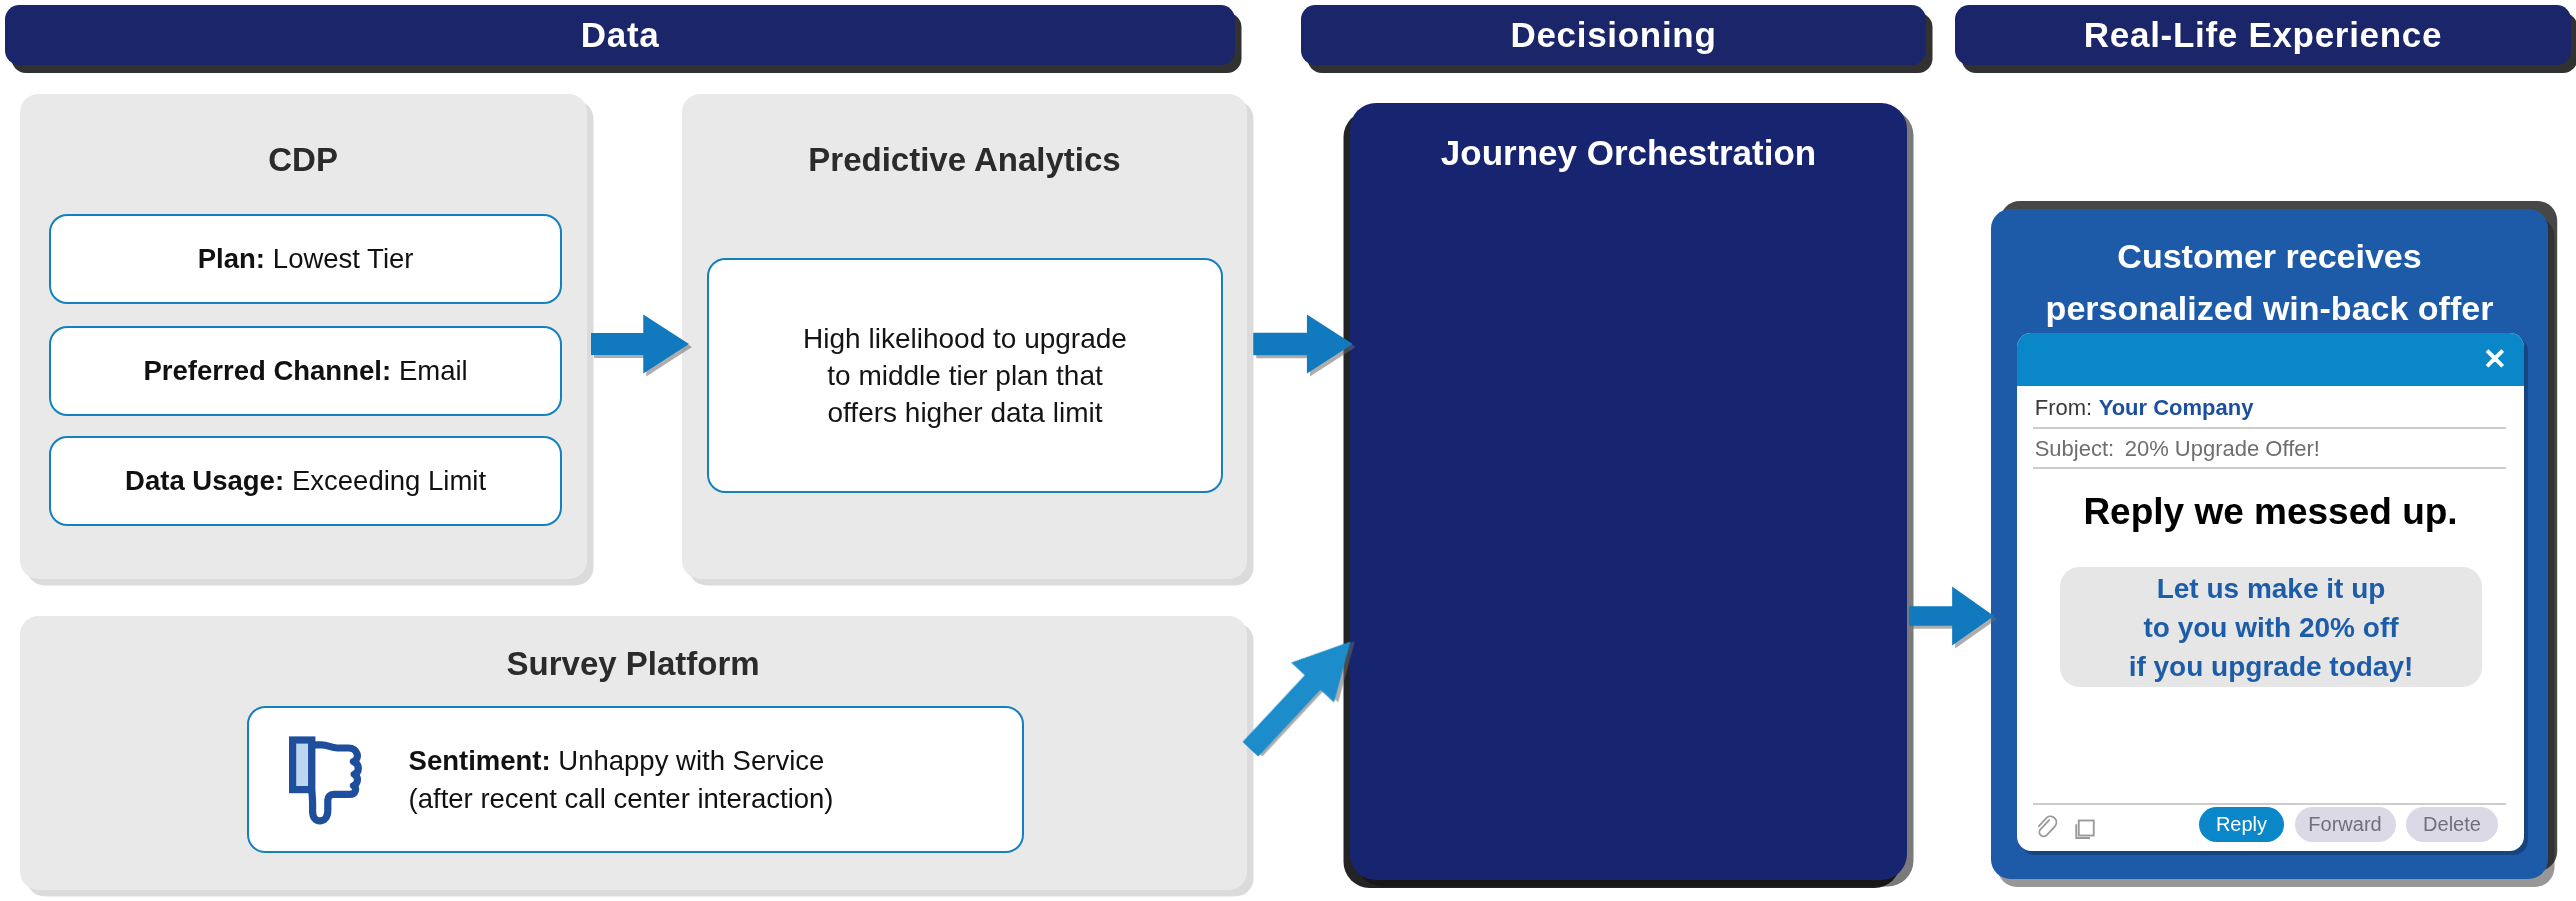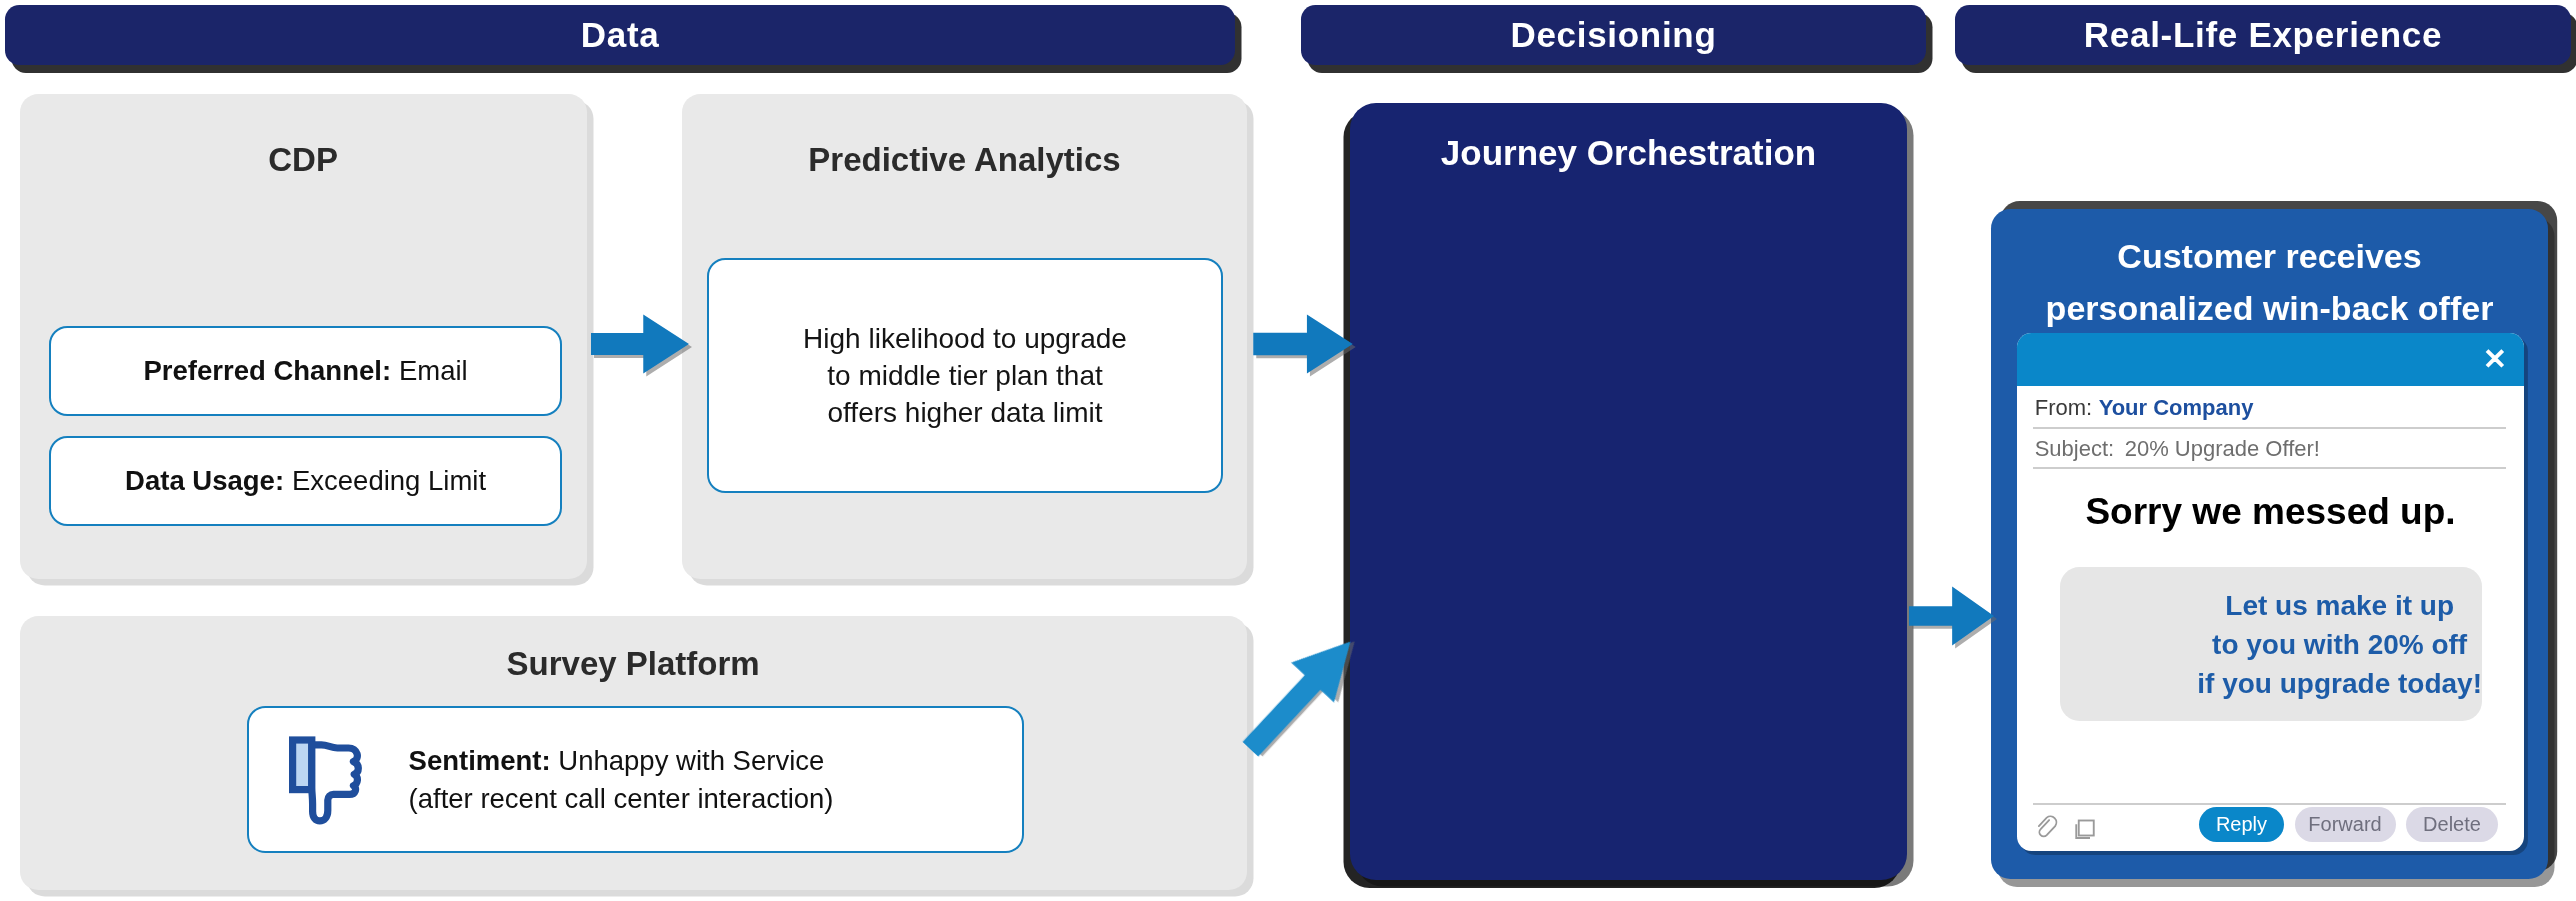--- a/index.html
+++ b/index.html
@@ -68,23 +68,23 @@
     line-height:34px;cursor:default;}
   .email-meta{position:absolute;left:17.7px;font-size:22px;}
   #email-from{top:62px;color:#3A3A3A;}
   #email-from .from-value{color:var(--link-navy);font-weight:700;margin-left:6.5px;}
   #email-subject{top:103px;color:var(--subject-gray);}
   #email-subject .subject-value{margin-left:10.5px;}
   .email-divider{position:absolute;left:16.4px;right:18.3px;height:0;border-top:2px solid #CDCDCD;}
   #divider-1{top:94px;} #divider-2{top:134px;} #divider-3{top:470px;}
   #email-heading{position:absolute;left:0;right:0;top:158px;text-align:center;color:#000;
     font-size:37px;font-weight:700;}
-  #email-offer-box{position:absolute;left:43px;top:234px;width:422px;height:154px;
+  #email-offer-box{position:absolute;left:43px;top:234px;width:422px;height:120px;
     background:var(--email-gray-box);border-radius:19.6px;display:flex;align-items:center;
-    justify-content:flex-end;text-align:center;color:var(--offer-blue);font-size:28px;
+    justify-content:center;text-align:center;color:var(--offer-blue);font-size:28px;
     line-height:39px;font-weight:700;}
   #email-attach-icons{position:absolute;left:14.4px;top:480px;display:flex;gap:9.2px;align-items:center;}
   #email-actions{position:absolute;right:26px;top:474px;display:flex;gap:10.5px;}
   .pill-btn{height:35px;border:none;border-radius:17.7px;font-family:"Liberation Sans",sans-serif;
     font-size:20px;display:flex;align-items:center;justify-content:center;cursor:pointer;}
   #btn-reply{width:85px;background:var(--email-bar-blue);color:#fff;}
   #btn-forward{width:101px;background:var(--button-gray);color:var(--button-text);}
   #btn-delete{width:92px;background:var(--button-gray);color:var(--button-text);}
 
   
@@ -101,20 +101,23 @@
   </div>
   <div class="lane-bar" id="bar-rle">
     <span class="lane-label">Real-Life Experience</span>
   </div>
   <div class="lane-bar" id="bar-decisioning">
     <span class="lane-label">Decisioning</span>
   </div>
 
   <div class="gray-panel" id="panel-cdp">
     <div class="panel-title" style="top:47px;">CDP</div>
+    <div class="white-box cdp-item" id="cdp-item-0">
+      <span><b>Plan:</b><span>Lowest Tier</span></span>
+    </div>
     <div class="white-box cdp-item" id="cdp-item-1">
       <span><b>Preferred Channel:</b><span>Email</span></span>
     </div>
     <div class="white-box cdp-item" id="cdp-item-2">
       <span><b>Data Usage:</b><span>Exceeding Limit</span></span>
     </div>
   </div>
 
   <div class="gray-panel" id="panel-predictive">
     <div class="panel-title" style="top:47px;">Predictive Analytics</div>
@@ -156,21 +159,21 @@
       <div class="email-meta" id="email-from">
         <span>From:</span><span class="from-value">Your Company</span>
       </div>
       <div class="email-divider" id="divider-1"></div>
 
       <div class="email-meta" id="email-subject">
         <span>Subject:</span><span class="subject-value">20% Upgrade Offer!</span>
       </div>
       <div class="email-divider" id="divider-2"></div>
 
-      <div id="email-heading">Sorry we messed up.</div>
+      <div id="email-heading">Reply we messed up.</div>
 
       <div id="email-offer-box">
         <span class="pre">Let us make it up
 to you with 20% off
 if you upgrade today!</span>
       </div>
 
       <div class="email-divider" id="divider-3"></div>
 
       <div id="email-attach-icons">

